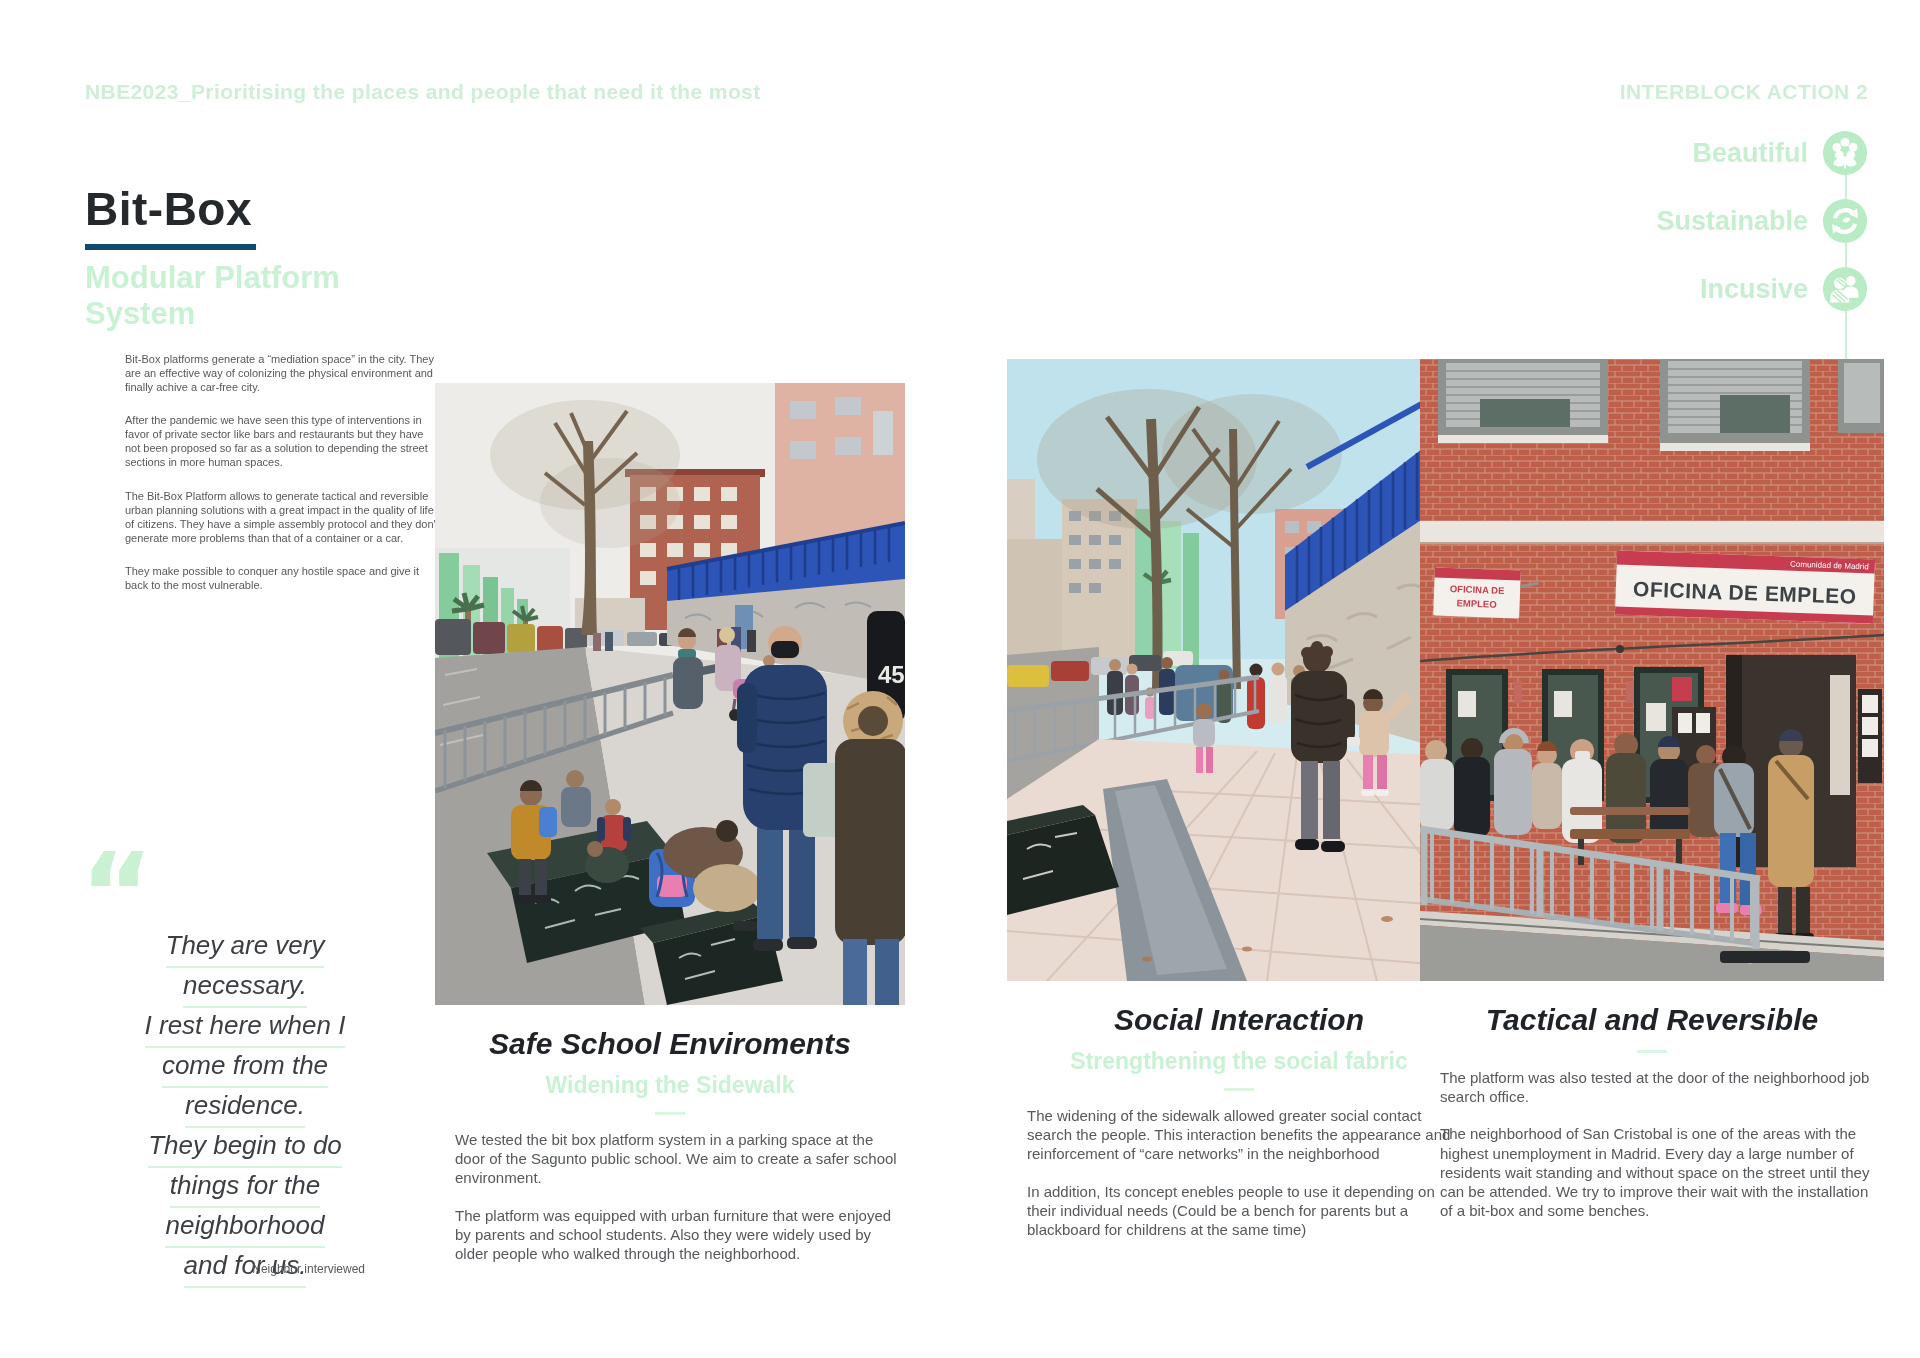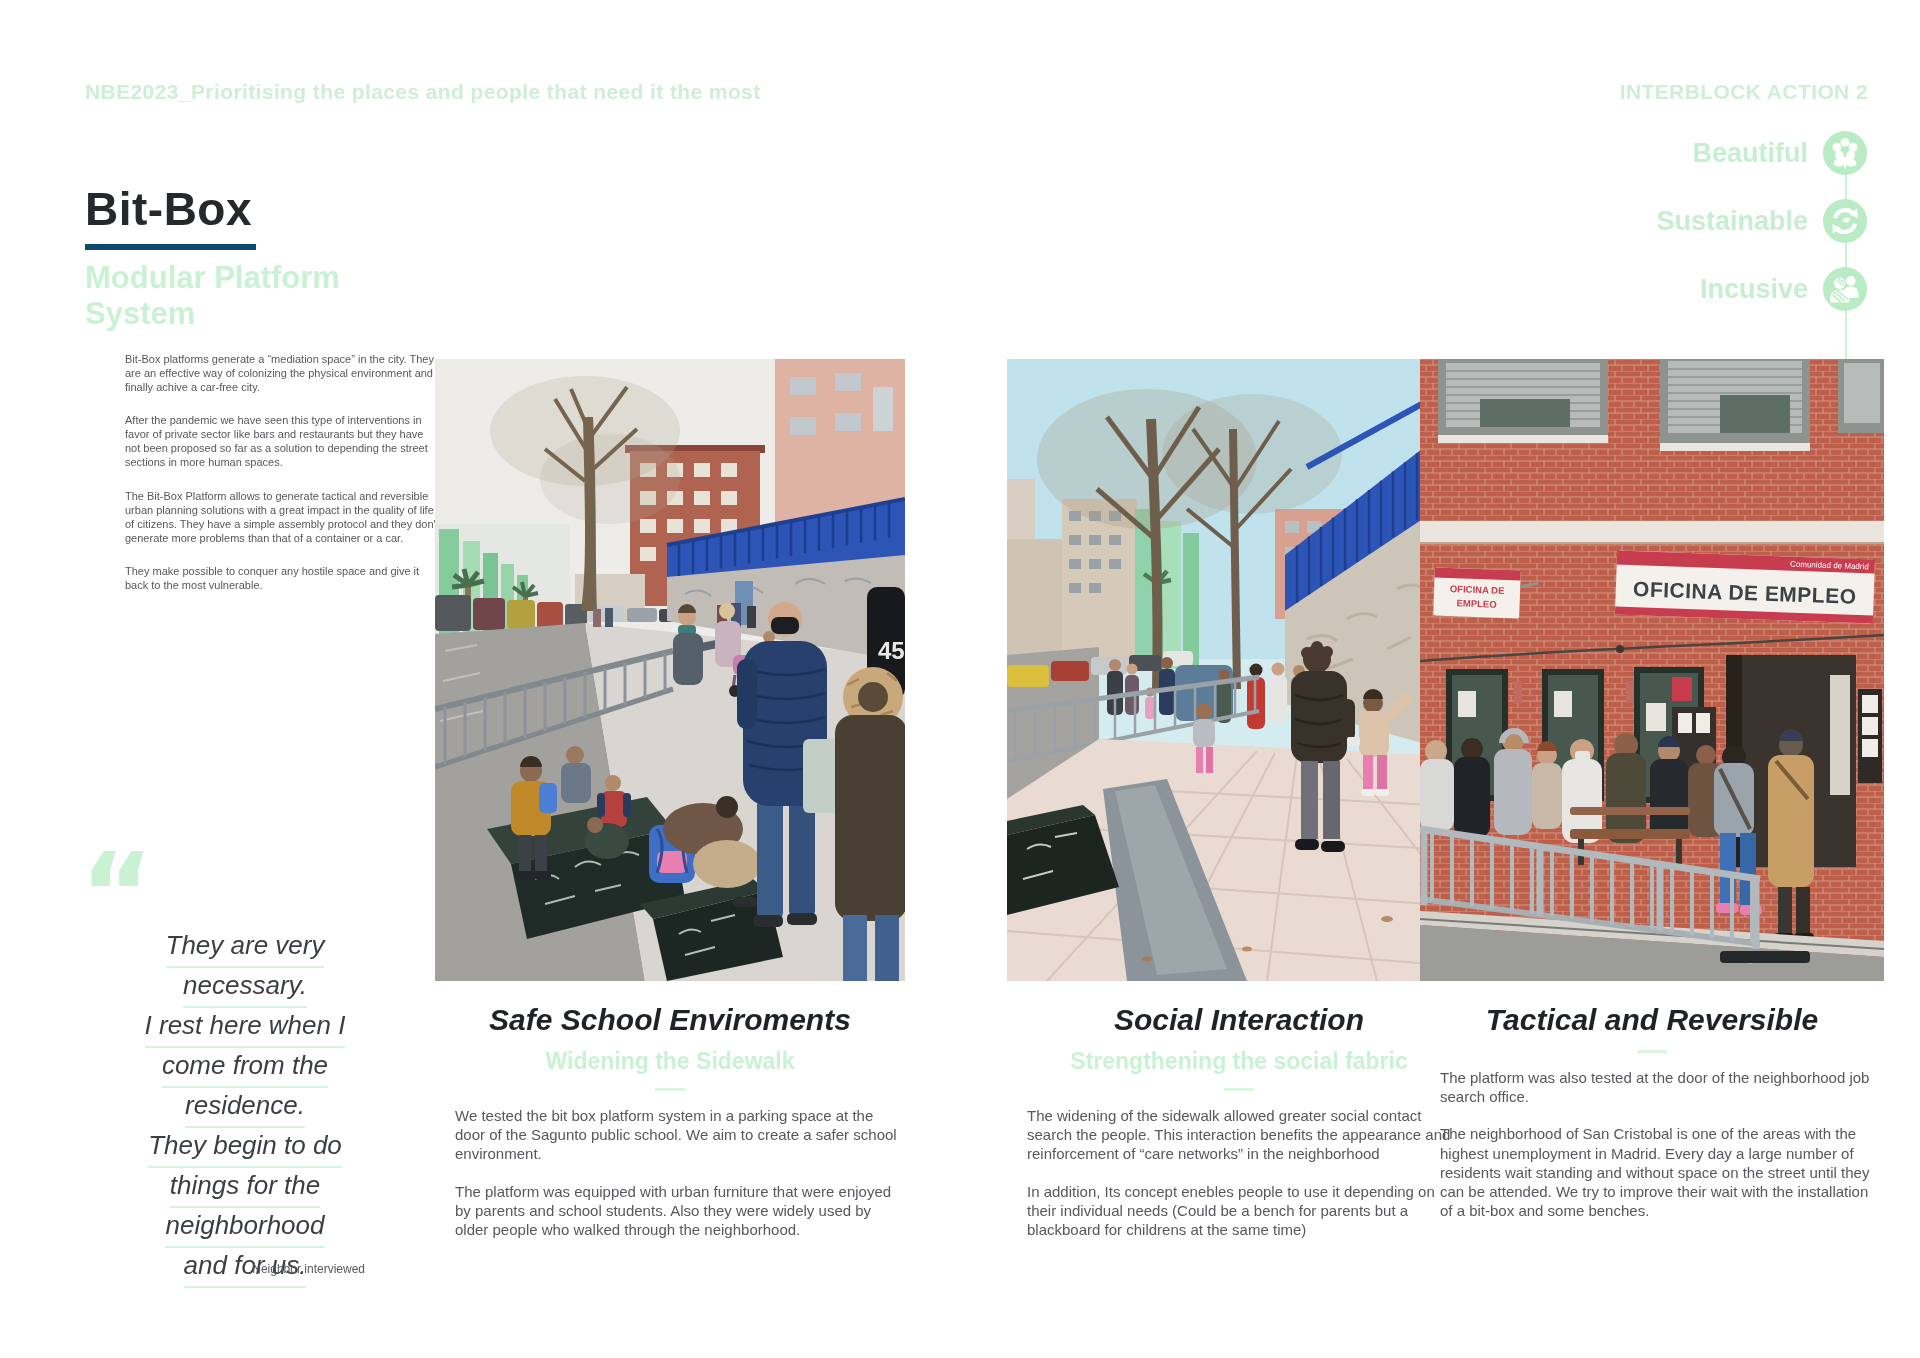--- a/index.html
+++ b/index.html
@@ -111,21 +111,21 @@
     <span class="qline"><span>I rest here when I</span></span>
     <span class="qline"><span>come from the</span></span>
     <span class="qline"><span>residence.</span></span>
     <span class="qline"><span>They begin to do</span></span>
     <span class="qline"><span>things for the</span></span>
     <span class="qline"><span>neighborhood</span></span>
     <span class="qline"><span>and for us.</span></span>
   </div>
   <div class="attr">Neighbor interviewed</div>
 
-  <div class="sec" style="left:435px;width:470px;">
+  <div class="sec" style="left:435px;width:470px;margin-top:24px;">
     <div class="photo">
       <svg viewBox="0 0 470 622">
         <rect width="470" height="622" fill="#edece9"></rect>
         <rect x="340" y="0" width="130" height="178" fill="#dfb3a3"></rect>
         <rect x="355" y="18" width="26" height="18" fill="#c3c8cc"></rect>
           <rect x="400" y="14" width="26" height="18" fill="#c3c8cc"></rect>
         <rect x="355" y="58" width="26" height="18" fill="#c3c8cc"></rect>
           <rect x="400" y="54" width="26" height="18" fill="#c3c8cc"></rect>
         <rect x="438" y="28" width="20" height="44" fill="#cdd2d5"></rect>
         <rect x="190" y="86" width="140" height="8" fill="#8a4538"></rect>

